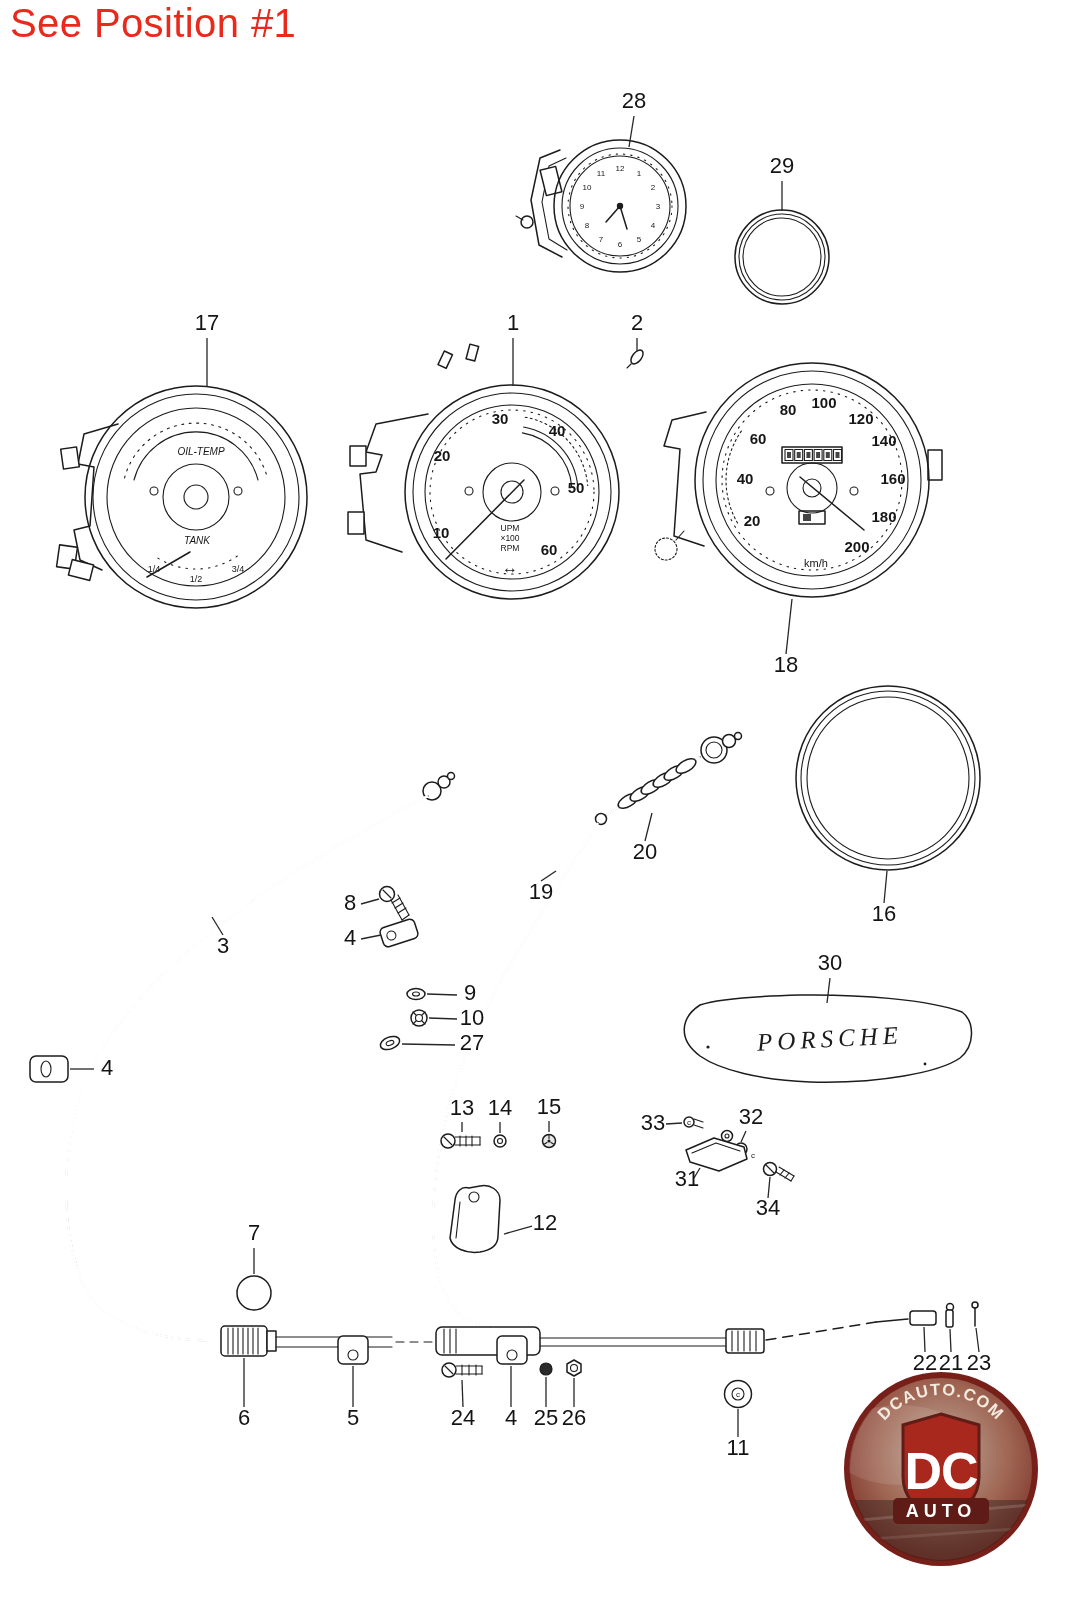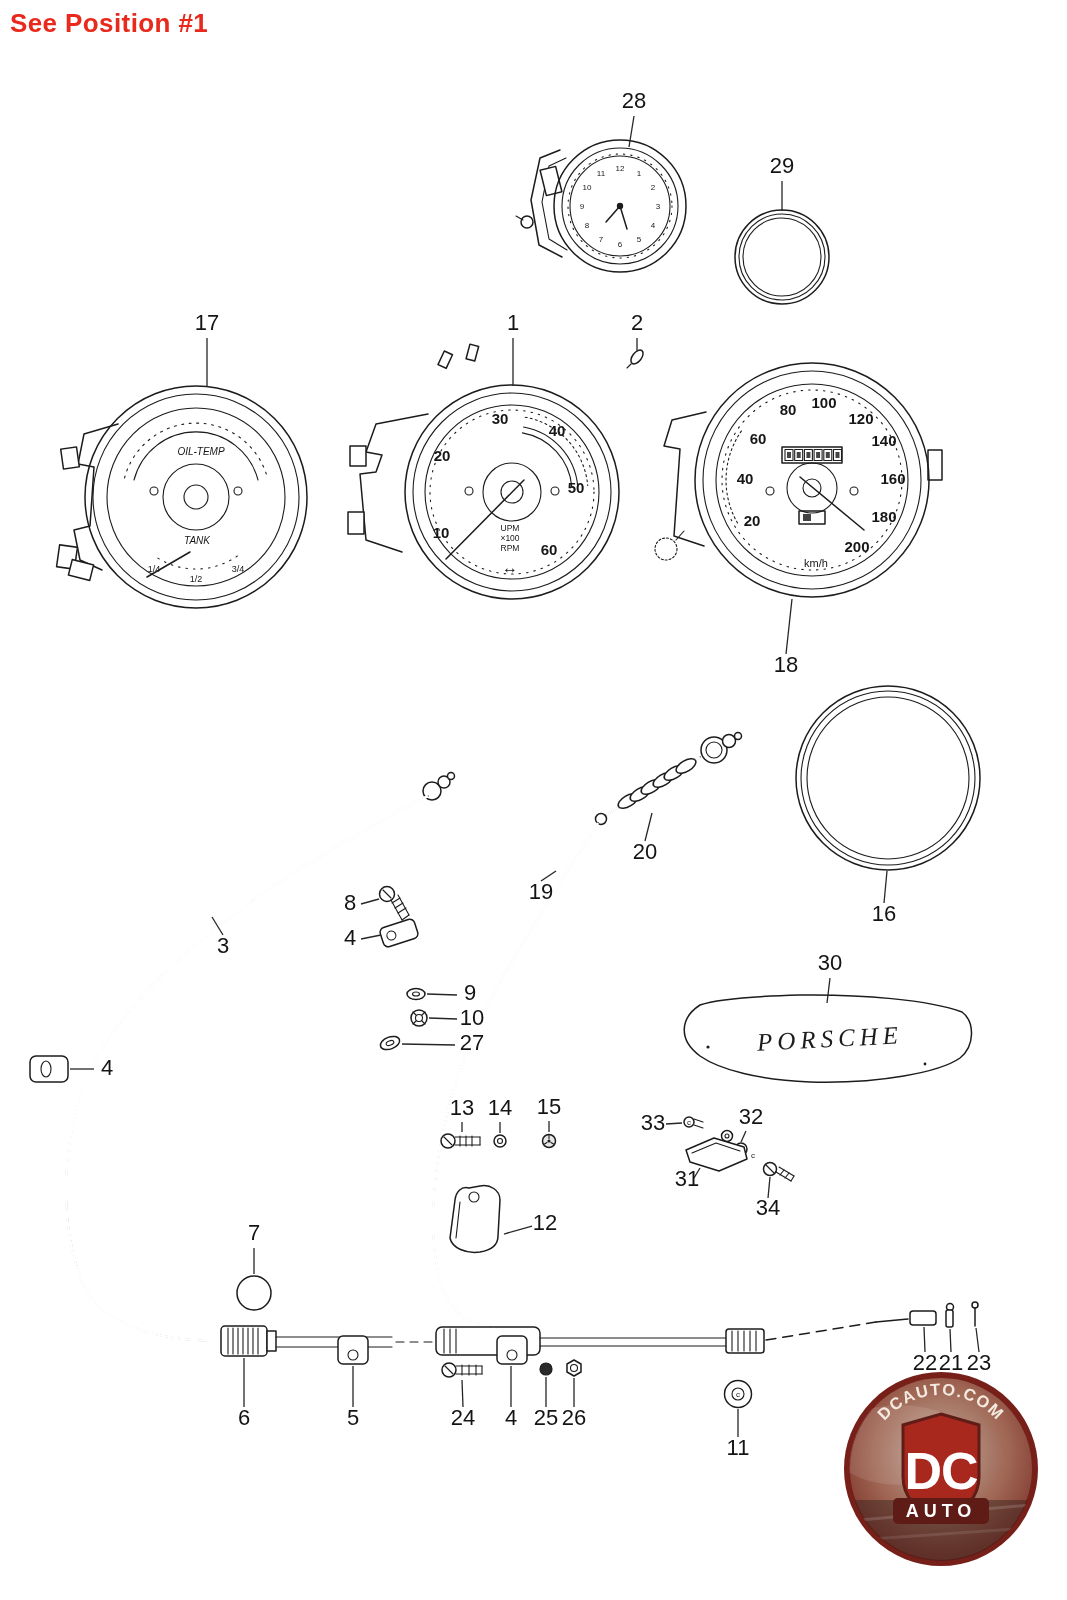--- a/index.html
+++ b/index.html
@@ -1,18 +1,18 @@
 <!DOCTYPE html>
 <html><head>
 <meta charset="utf-8">
 <style>
   html,body{margin:0;background:#ffffff}
   .page{position:relative;width:1067px;height:1600px;background:#fff;overflow:hidden;
         font-family:"Liberation Sans",sans-serif}
-  .hdr{position:absolute;left:10px;top:8px;font-size:26px;font-weight:700;letter-spacing:.4px;color:#e8291c}
+  .hdr{position:absolute;left:10px;top:1px;font-size:40px;font-weight:400;letter-spacing:.4px;color:#e8291c}
   svg.art{position:absolute;left:0;top:0}
   .k{stroke:#1c1c1c;fill:none;stroke-width:1.5;stroke-linecap:round;stroke-linejoin:round}
   .k2{stroke:#1c1c1c;fill:none;stroke-width:1.1;stroke-linecap:round;stroke-linejoin:round}
   .kf{stroke:#1c1c1c;fill:#ffffff;stroke-width:1.5;stroke-linejoin:round}
   .ld{stroke:#262626;stroke-width:1.3;fill:none}
   .call{font-size:22px;fill:#141414;text-anchor:middle;font-weight:400}
   .dial{font-size:15px;font-weight:700;fill:#161616;text-anchor:middle}
   .dial-s{font-size:8px;font-weight:400;fill:#161616;text-anchor:middle}
   .dial-i{font-size:10px;font-style:italic;font-weight:400;fill:#161616;text-anchor:middle}
   .dial-f{font-size:9px;font-weight:400;fill:#161616;text-anchor:middle}

